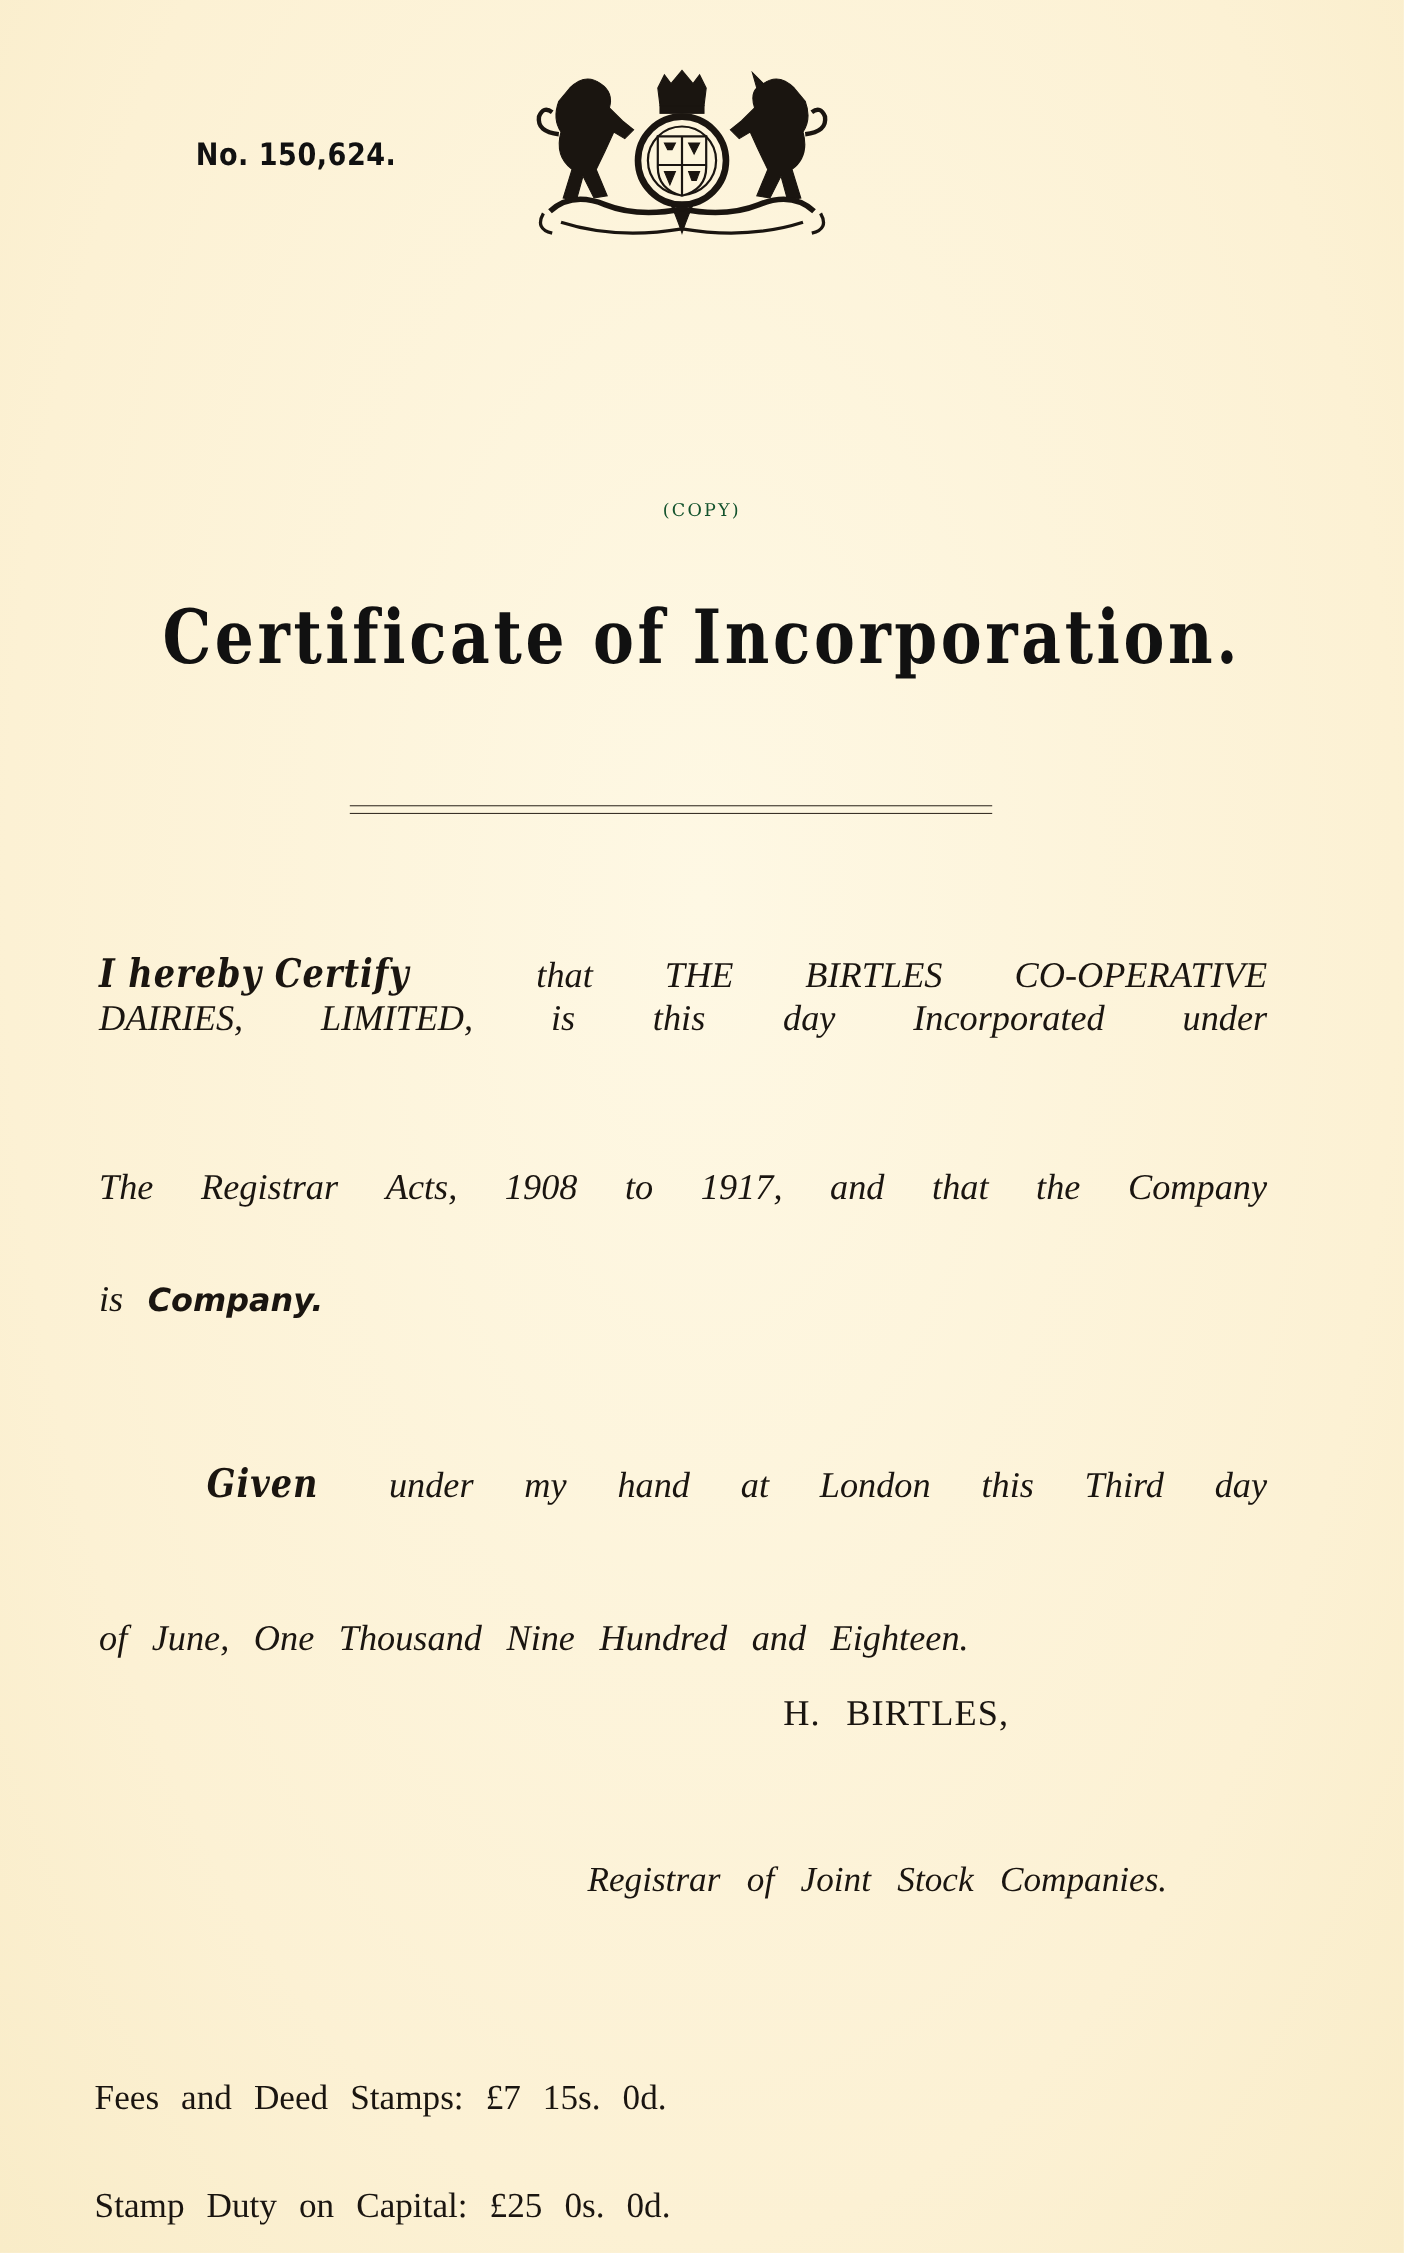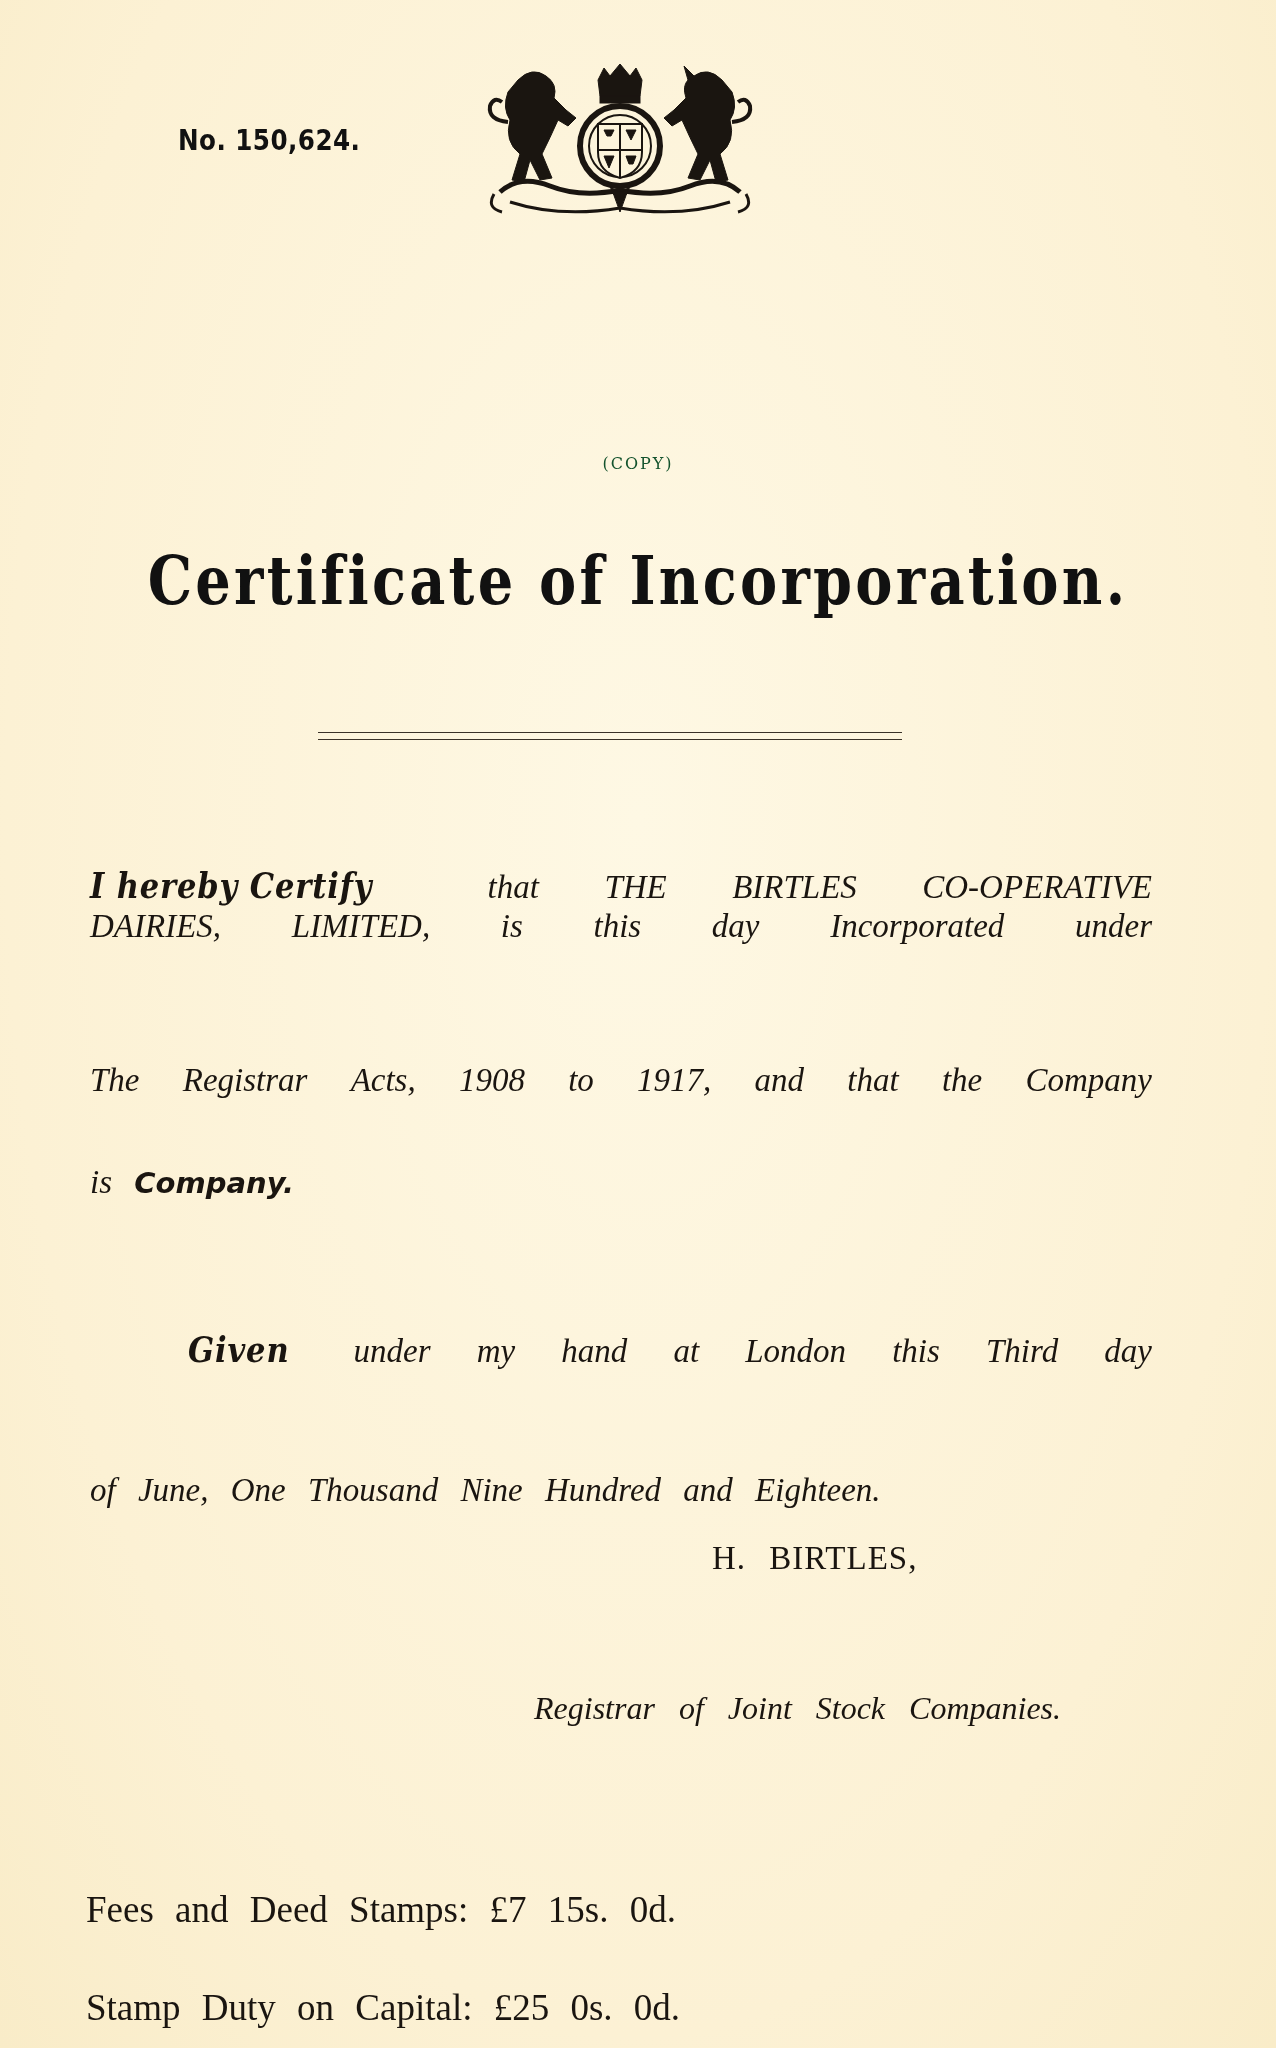--- a/index.html
+++ b/index.html
@@ -123,21 +123,21 @@
       font-family: "Liberation Serif", serif;
       font-style: italic;
       font-size: 32px;
       word-spacing: 16px;
       margin-top: 20px;
     }
 
     .fee-line {
       left: 86px;
       font-family: "Liberation Serif", serif;
-      font-size: 37px;
+      font-size: 32px;
       word-spacing: 12px;
     }
     .fee1 { top: 1888px; }
     .fee2 { top: 1986px; }
   </style>
 </head>
 <body>
 
 <div class="abs cert-no">No. 150,624.</div>
 

